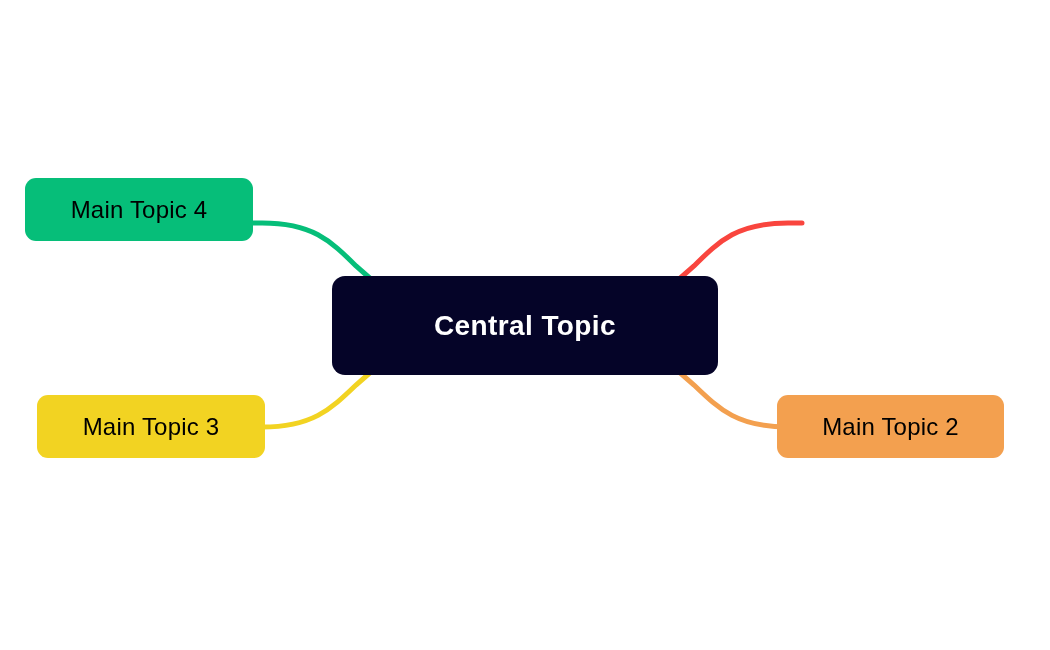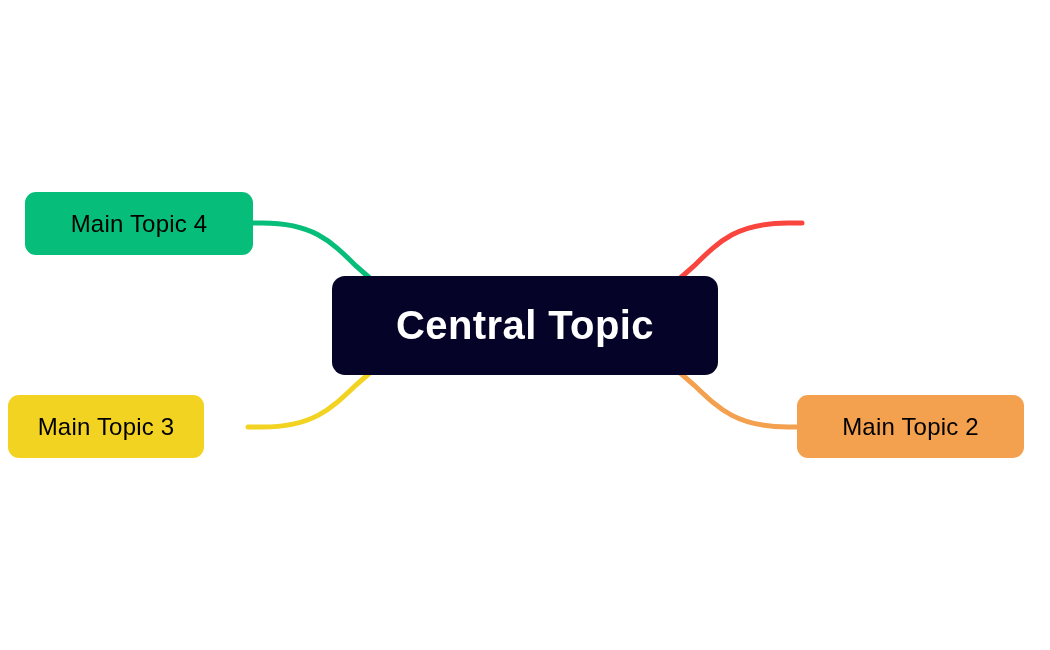--- a/index.html
+++ b/index.html
@@ -37,33 +37,33 @@
     border-radius: 11px;
     white-space: nowrap;
     letter-spacing: 0.2px;
   }
   .node.central {
     left: 332px;
     top: 276px;
     width: 386px;
     height: 99px;
     border-radius: 13px;
-    font-size: 40px;
+    font-size: 28px;
     font-weight: bold;
     letter-spacing: 0.4px;
   }
   .node.branch {
     height: 63px;
     font-size: 24px;
     font-weight: normal;
   }
   .node.topic1 { left: 797px; top: 192px; width: 219px; }
-  .node.topic2 { left: 797px; top: 395px; width: 227px; }
-  .node.topic3 { left: 8px;  top: 395px; width: 196px; }
-  .node.topic4 { left: 25px;  top: 192px; width: 228px; }
+  .node.topic2 { left: 777px; top: 395px; width: 227px; }
+  .node.topic3 { left: 37px;  top: 395px; width: 228px; }
+  .node.topic4 { left: 25px;  top: 178px; width: 228px; }
 </style>
 </head>
 <body style="background: rgb(255, 255, 255);">
 
 <div id="canvas" style="background: rgb(255, 255, 255);">
 
   <svg id="connectors" viewBox="0 0 1050 650">
     <path d="M 248 223 L 262 223 C 312 223 330 240 356 266 L 372 280" fill="none" stroke-width="5" stroke-linecap="round" stroke="#06be79"></path>
     <path d="M 248 427 L 262 427 C 312 427 330 410 356 385 L 372 371" fill="none" stroke-width="5" stroke-linecap="round" stroke="#f2d322"></path>
     <path d="M 802 223 L 788 223 C 738 223 720 240 694 266 L 678 280" fill="none" stroke-width="5" stroke-linecap="round" stroke="#f9453e"></path>

